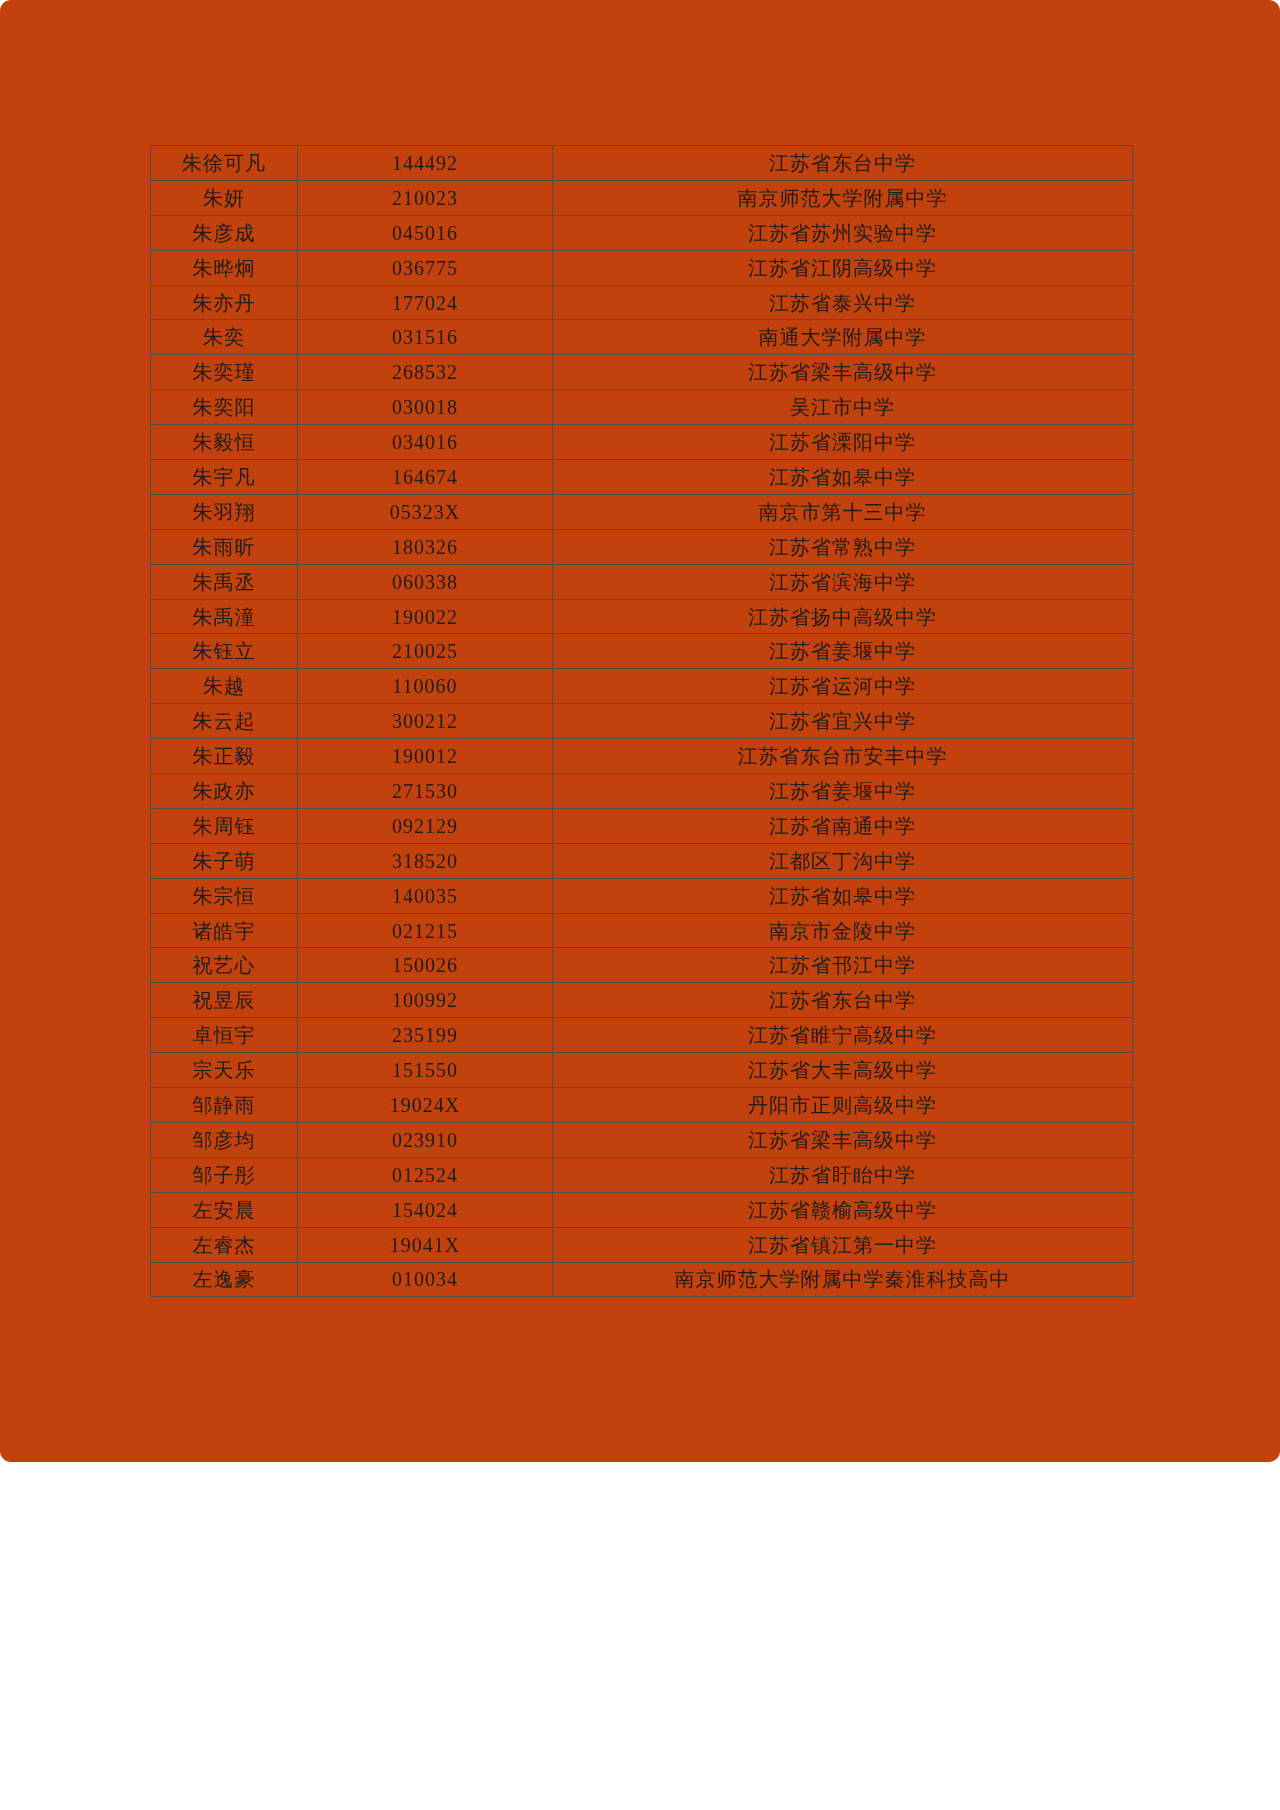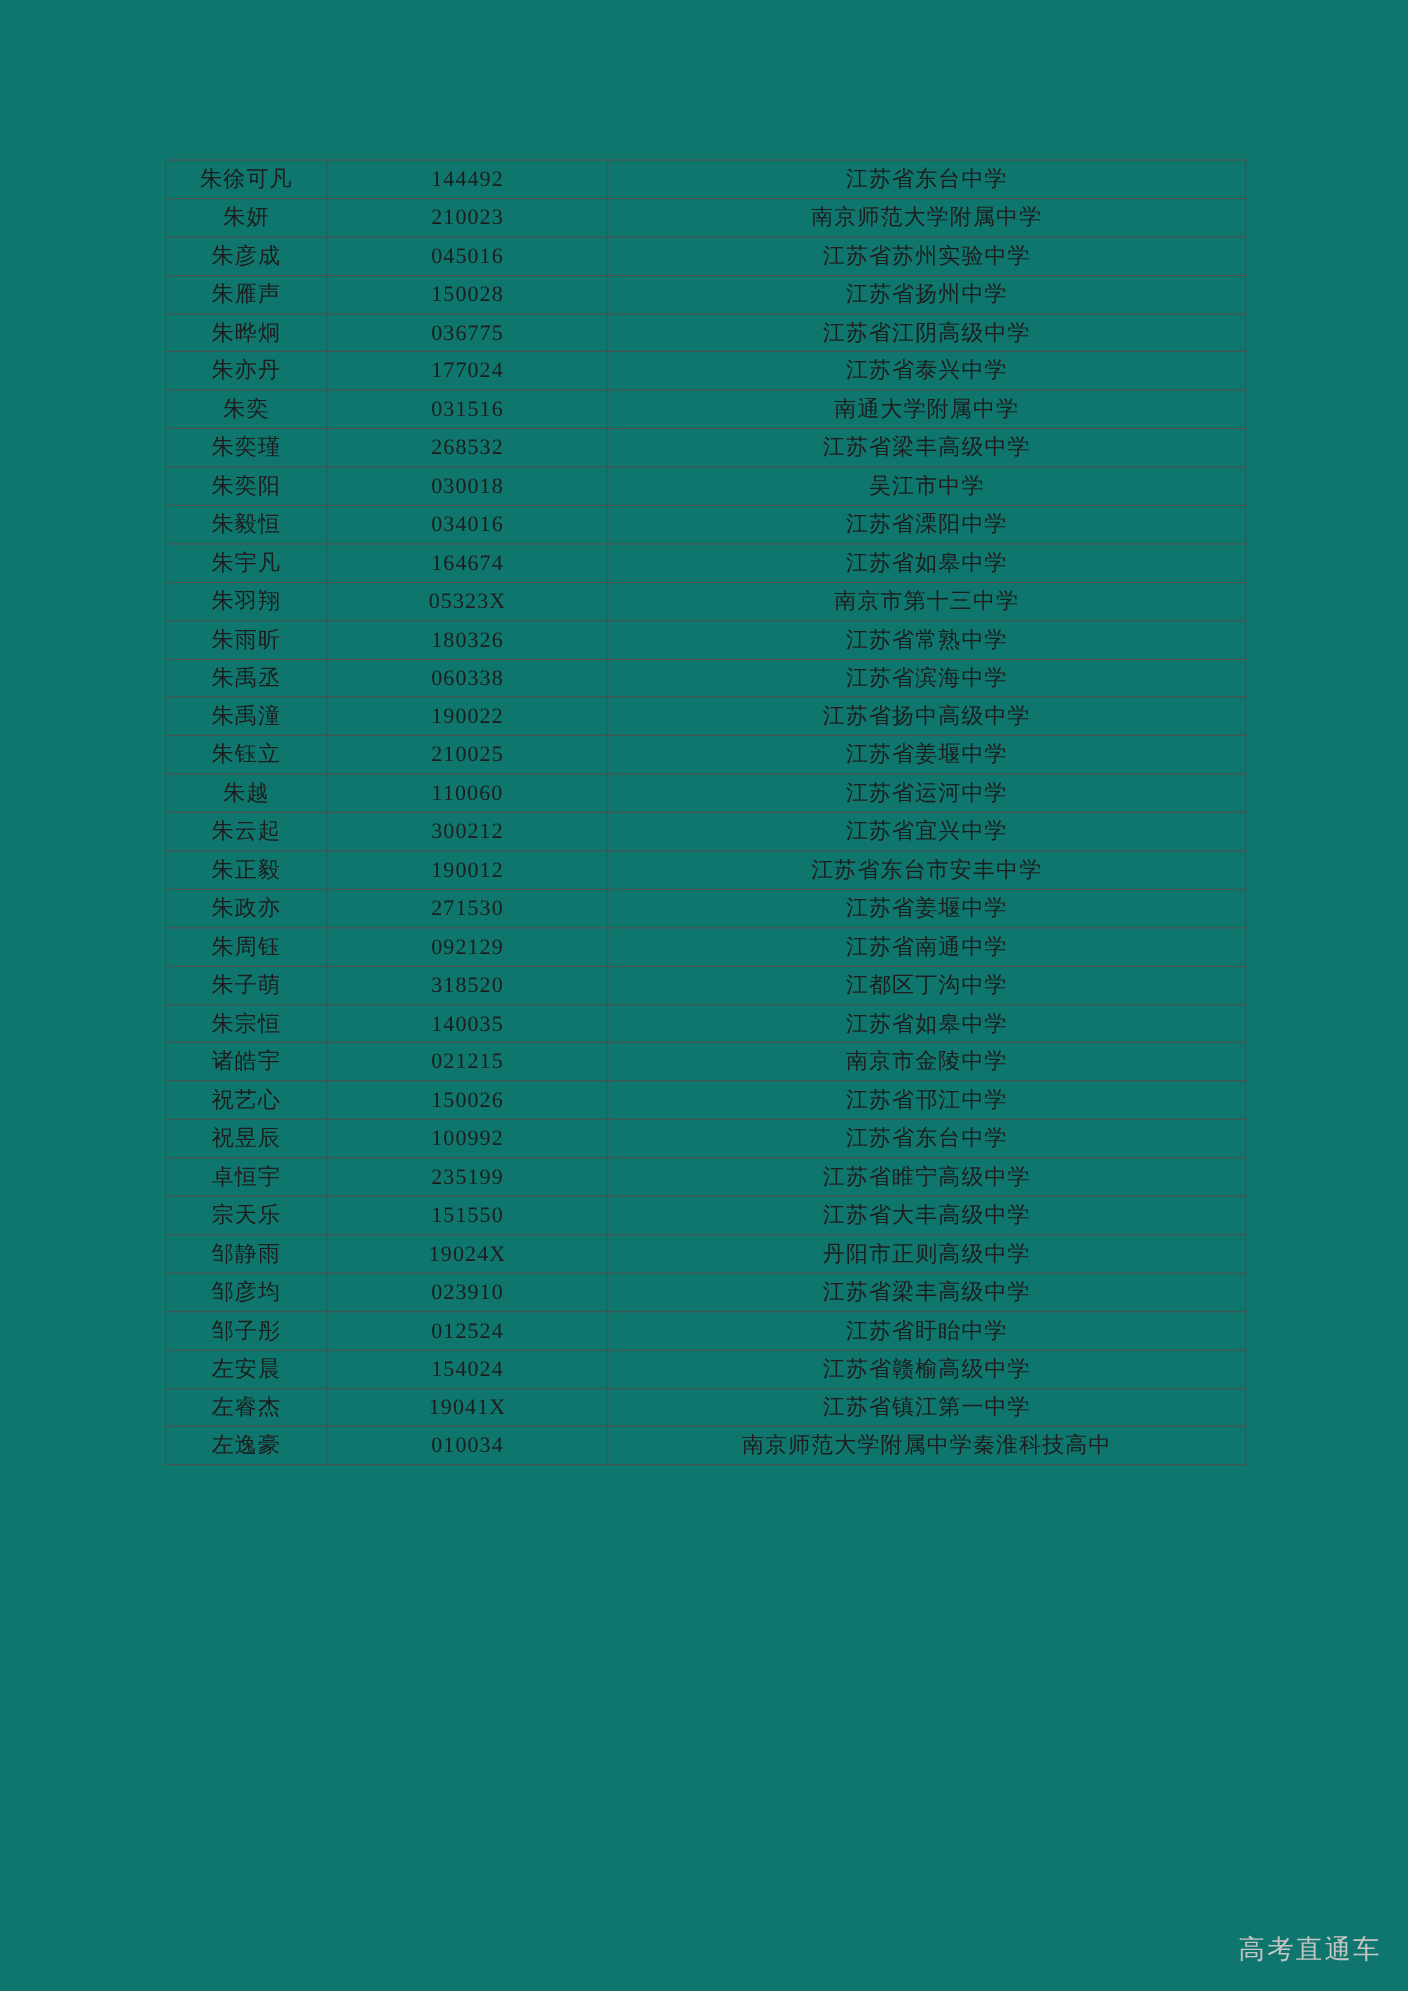--- a/index.html
+++ b/index.html
@@ -3,24 +3,25 @@
 <meta charset="utf-8">
 <style>
   html, body {
     margin: 0;
     padding: 0;
     background: #ffffff;
   }
   .page {
     position: relative;
     width: 1280px;
-    height: 1810px;
-    background: #0f766e;
+    height: 1462px;
+    background: #c2410c;
     overflow: hidden;
     font-family: "Liberation Serif", "DejaVu Serif", serif;
+    border-radius: 11px;
   }
   table.roster {
     position: absolute;
     left: 150px;
     top: 145px;
     width: 982px;
     border-collapse: collapse;
     table-layout: fixed;
   }
   table.roster td {
@@ -72,25 +73,20 @@
       <td class="cell-school">南京师范大学附属中学</td>
     </tr>
 
 
     <tr>
       <td class="cell-name">朱彦成</td>
       <td class="cell-number">045016</td>
       <td class="cell-school">江苏省苏州实验中学</td>
     </tr>
 
-    <tr>
-      <td class="cell-name">朱雁声</td>
-      <td class="cell-number">150028</td>
-      <td class="cell-school">江苏省扬州中学</td>
-    </tr>
 
     <tr>
       <td class="cell-name">朱晔炯</td>
       <td class="cell-number">036775</td>
       <td class="cell-school">江苏省江阴高级中学</td>
     </tr>
 
     <tr>
       <td class="cell-name">朱亦丹</td>
       <td class="cell-number">177024</td>

